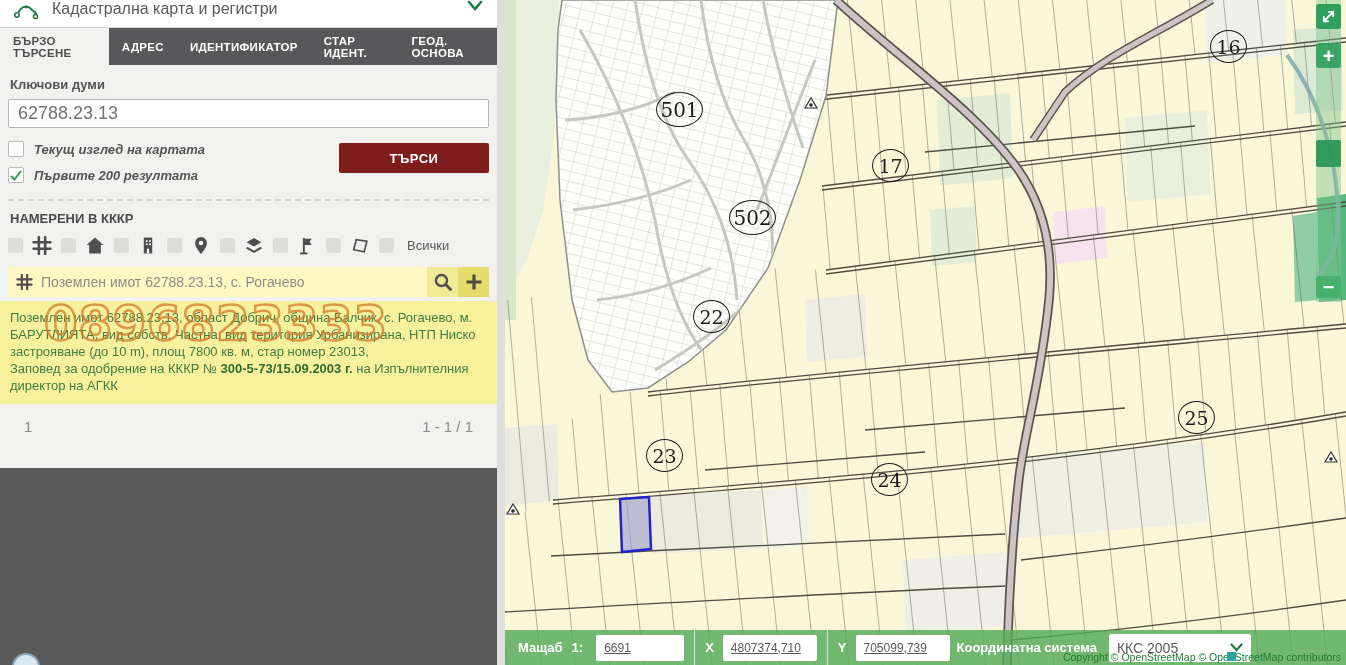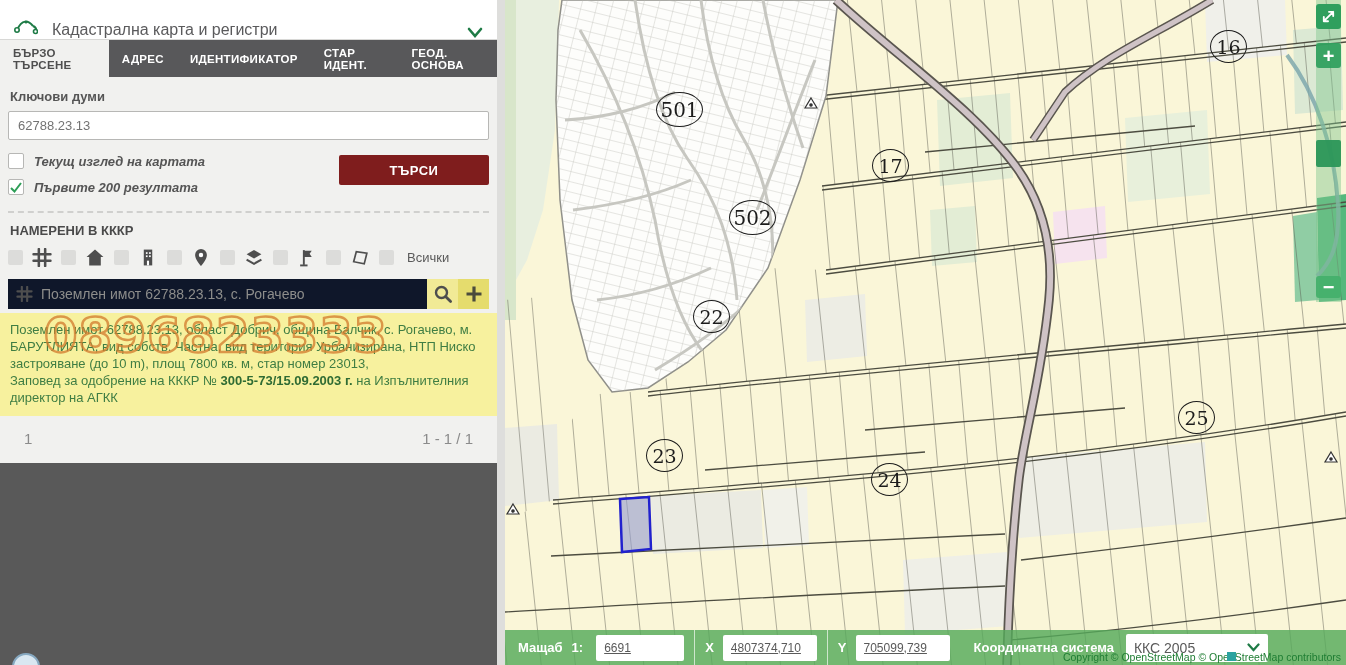--- a/index.html
+++ b/index.html
@@ -2,54 +2,54 @@
 <html><head>
 <meta charset="utf-8">
 <style>
   * { margin:0; padding:0; box-sizing:border-box; }
   html,body { width:1346px; height:665px; overflow:hidden; background:#e8e8e6;
               font-family:"Liberation Sans", sans-serif; }
 
   
   .sidebar { position:absolute; left:0; top:0; width:497px; height:665px;
              display:flex; flex-direction:column; background:#f1f1ef; }
-  .app-header { height:40px; background:#ffffff; border-bottom:1px solid #d8d8d6;
-                display:flex; align-items:flex-end; padding:0 14px; flex:0 0 auto; }
+  .app-header { height:28px; background:#ffffff; border-bottom:1px solid #d8d8d6;
+                display:flex; align-items:flex-start; padding:0 14px; flex:0 0 auto; }
   .app-logo { width:24px; height:24px; margin-right:14px; flex:0 0 auto; }
   .app-title { font-size:16px; color:#5a5a5c; flex:1 1 auto; }
   .hdr-chev { width:16px; height:12px; }
 
   .tabs { height:37px; background:#58585a; display:flex; align-items:stretch; flex:0 0 auto; }
   .tab { display:flex; align-items:center; padding:0 13px; font-size:11.5px; font-weight:bold;
          color:#ffffff; letter-spacing:.3px; cursor:pointer; }
   .tab.active { background:#f1f1ef; color:#4f4f4f; }
 
-  .panel { padding:10px 8px 0 8px; flex:0 0 auto; }
+  .panel { padding:10px 8px 17px 8px; flex:0 0 auto; }
   .fld-label { font-size:13px; font-weight:bold; color:#555; margin:2px 0 7px 2px; }
   .kw-input { width:100%; height:29px; border:1px solid #b7b7b5; border-radius:2px;
-              background:#fff; font-size:13px; color:#737373; padding:0 9px;
+              background:#fff; font-size:18px; color:#737373; padding:0 9px;
               font-family:"Liberation Sans", sans-serif; }
   .opts-row { display:flex; margin-top:13px; }
   .checks { flex:1 1 auto; }
   .check-line { display:flex; align-items:center; margin-bottom:10px; }
   .cbox { width:16px; height:16px; background:#fff; border:1px solid #b7b7b5; border-radius:2px;
           margin-right:10px; display:flex; align-items:center; justify-content:center; }
   .check-label { font-size:13px; font-weight:bold; color:#555;font-style:italic; }
   .btn-search { width:150px; height:30px; background:#7f1d1d; color:#fff; border:none;
                 font-size:13px; font-weight:bold; letter-spacing:.5px; border-radius:2px;
                 margin-top:2px; font-family:"Liberation Sans", sans-serif; }
   .dash-sep { border-top:2px dashed #d0d0ce; margin:6px 0 10px 0; }
   .found-head { font-size:13px; font-weight:bold; color:#4a4a4a; margin:2px 0 10px 2px; }
 
   .filter-bar { display:flex; align-items:center; }
   .fbadge { width:15px; height:15px; background:#dcdcda; border-radius:2px; margin-right:9px; flex:0 0 auto; }
   .ficon { width:20px; height:19px; margin-right:9px; flex:0 0 auto; }
   .fall { font-size:13px; color:#5a5a5a; margin-left:4px; }
 
-  .result-row { margin-top:12px; height:30px; background:#0f172a; display:flex; align-items:center; }
+  .result-row { margin-top:12px; height:30px; background:#fef9c3; display:flex; align-items:center; }
   .res-grid { width:17px; height:16px; margin:0 8px 0 8px; flex:0 0 auto; }
   .res-title { flex:1 1 auto; font-size:14px; color:#8d8d8b; white-space:nowrap; overflow:hidden; }
   .res-btn { width:31px; height:30px; display:flex; align-items:center; justify-content:center; flex:0 0 auto; }
   .res-btn.mag { background:#f1ea96; }
   .res-btn.plus { background:#e5dc6d; }
 
   .info-block { position:relative; margin:4px -8px 0 -8px; background:#f7f19e;
                 padding:8px 12px 10px 10px; }
   .info-text { font-size:13px; line-height:17px; color:#3f7d43; }
   .info-text b { color:#2f6b33; }
@@ -360,21 +360,21 @@
   <div class="statusbar">
     <span class="sb-label">Мащаб</span>
     <span class="sb-label" style="margin-left:9px;">1:</span>
     <input class="sb-input" style="width: 88px; margin-left: 13px;" value="6691">
     <span class="sb-sep"></span>
     <span class="sb-label">X</span>
     <input class="sb-input" style="width: 94px; margin-left: 9px;" value="4807374,710">
     <span class="sb-sep"></span>
     <span class="sb-label">Y</span>
     <input class="sb-input" style="width: 94px; margin-left: 9px;" value="705099,739">
-    <span class="sb-label" style="margin-left:24px;">Координатна система</span>
+    <span class="sb-label" style="margin-left:7px;">Координатна система</span>
     <div class="crs-select">
       <span class="crs-value">ККС 2005</span>
       <svg width="13" height="9" viewBox="0 0 13 9">
         <path d="M1.5,1.5 L6.5,7 L11.5,1.5" stroke="#1e7b46" stroke-width="2.2" fill="none" stroke-linecap="round"></path>
       </svg>
     </div>
   </div>
 
   <span class="attr-marker"></span>
   <div class="copyright">Copyright © OpenStreetMap © OpenStreetMap contributors</div>

